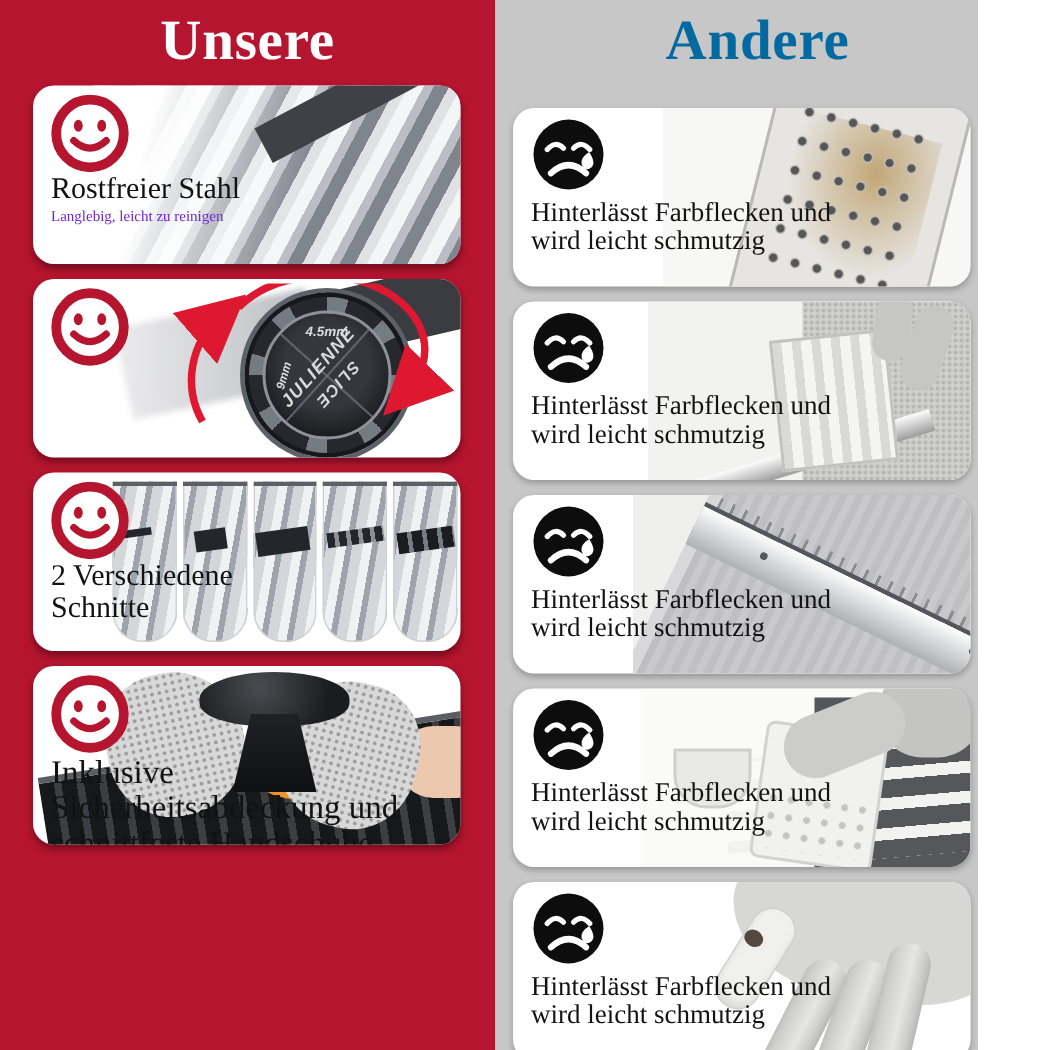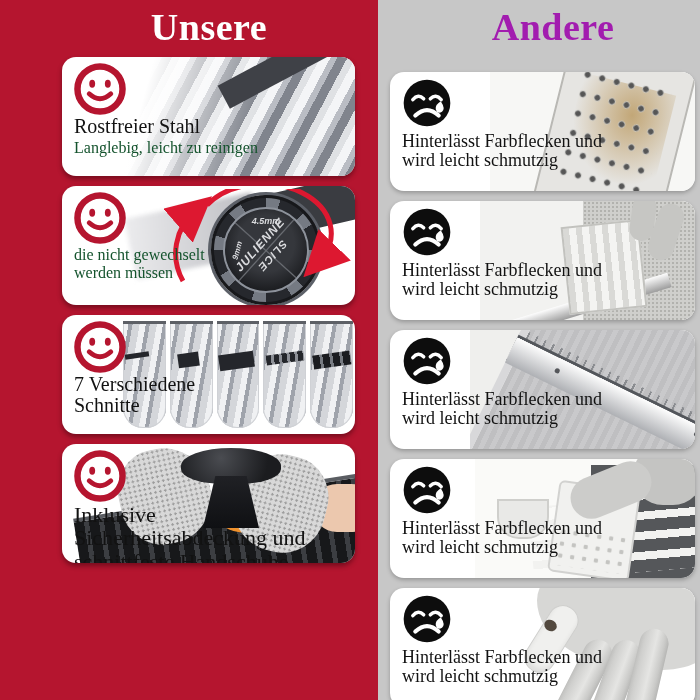--- a/index.html
+++ b/index.html
@@ -1,38 +1,38 @@
 <!DOCTYPE html>
 <html><head>
 <meta charset="utf-8">
 <style>
   html,body{margin:0;padding:0;}
   body{width:700px;height:700px;overflow:hidden;font-family:"Liberation Serif",serif;}
   .page{width:700px;height:700px;display:flex;position:relative;}
 
   
   .panel{height:700px;box-sizing:border-box;}
-  .panel.left{width:378px;background:#b5152f;padding-left:40px;}
+  .panel.left{width:330px;background:#b5152f;}
   .panel.right{width:322px;background:#c7c7c7;}
   .panel-title{height:57px;line-height:54px;text-align:center;font-weight:bold;font-size:38px;letter-spacing:.5px;}
   .panel.left .panel-title{color:#ffffff;}
-  .panel.right .panel-title{color:#a21caf;margin-left:28px;}
+  .panel.right .panel-title{color:#0369a1;margin-left:28px;}
 
   .cards{display:flex;flex-direction:column;gap:10px;}
   .panel.left .cards{padding:0 23px 0 22px;}
   .panel.right .cards{padding:15px 5px 0 12px;}
   .card{height:119px;background:#ffffff;border-radius:14px;position:relative;overflow:hidden;flex:0 0 119px;}
   .panel.left .card{box-shadow:0 3px 5px rgba(40,0,8,.45);}
   .panel.right .card{box-shadow:0 2px 4px rgba(0,0,0,.25);}
 
   .face-icon{display:block;position:relative;z-index:4;margin:6px 0 0 12px;width:52px;height:52px;}
   .panel.right .face-icon{width:50px;height:50px;}
 
   .ctitle{position:relative;z-index:4;margin:1px 0 0 12px;font-size:20px;line-height:1.06;color:#121212;}
-  .csub{position:relative;z-index:4;margin:2px 0 0 12px;font-size:16px;line-height:1.1;color:#14532d;width:180px;}
+  .csub{position:relative;z-index:4;margin:2px 0 0 12px;font-size:10px;line-height:1.1;color:#6d28d9;width:180px;}
   .caption{position:relative;z-index:4;margin:4px 0 0 12px;font-size:18px;line-height:1.07;color:#121212;width:225px;}
 
   
   .photo{position:absolute;z-index:1;}
 
   .p1{top:0;right:0;bottom:0;width:245px;
       background:repeating-linear-gradient(118deg,#f4f5f7 0 9px,#babdc4 9px 15px,#80848d 15px 24px,#dfe1e4 24px 31px);}
   .p1::before{content:"";position:absolute;inset:0;background:linear-gradient(105deg,#fff 16%,rgba(255,255,255,0) 58%);}
   .p1::after{content:"";position:absolute;top:-8px;right:-10px;width:150px;height:26px;transform:rotate(-28deg);background:#3f4147;}
 
@@ -191,21 +191,20 @@
             <path d="M74,16 A64,46 0 0 1 186,72" stroke="#dd1830" stroke-width="5" fill="none" marker-end="url(#ah)"></path>
             <path d="M50,92 A56,56 0 0 1 62,22" stroke="#dd1830" stroke-width="5" fill="none" marker-end="url(#ah)"></path>
           </svg>
         </div>
         <svg class="face-icon" viewBox="0 0 60 60">
           <circle cx="30" cy="30" r="26" fill="#fff" stroke="#b5152f" stroke-width="7.5"></circle>
           <ellipse cx="21" cy="24" rx="3.4" ry="4.6" fill="#b5152f"></ellipse>
           <ellipse cx="39" cy="24" rx="3.4" ry="4.6" fill="#b5152f"></ellipse>
           <path d="M17.5 35.5 Q30 47 42.5 35.5" fill="none" stroke="#b5152f" stroke-width="5.5" stroke-linecap="round"></path>
         </svg>
-        <div class="csub" style="width:150px">die nicht gewechselt werden müssen</div>
       </div>
 
       <div class="card">
         <div class="photo p3">
           <div class="bladep">
               <div class="slot s1"></div>
             </div>
           <div class="bladep">
               <div class="slot s2"></div>
             </div>
@@ -218,21 +217,21 @@
           <div class="bladep">
               <div class="slot s5"></div>
             </div>
         </div>
         <svg class="face-icon" viewBox="0 0 60 60">
           <circle cx="30" cy="30" r="26" fill="#fff" stroke="#b5152f" stroke-width="7.5"></circle>
           <ellipse cx="21" cy="24" rx="3.4" ry="4.6" fill="#b5152f"></ellipse>
           <ellipse cx="39" cy="24" rx="3.4" ry="4.6" fill="#b5152f"></ellipse>
           <path d="M17.5 35.5 Q30 47 42.5 35.5" fill="none" stroke="#b5152f" stroke-width="5.5" stroke-linecap="round"></path>
         </svg>
-        <div class="ctitle" style="width:160px">7 Verschiedene Schnitte</div>
+        <div class="ctitle" style="width:160px">2 Verschiedene Schnitte</div>
       </div>
 
 
       <div class="card">
         <div class="photo p5">
           <div class="wrist"></div>
           <div class="board5"></div>
           <div class="orange"></div>
           <div class="glove g1"></div>
           <div class="glove g2"></div>

